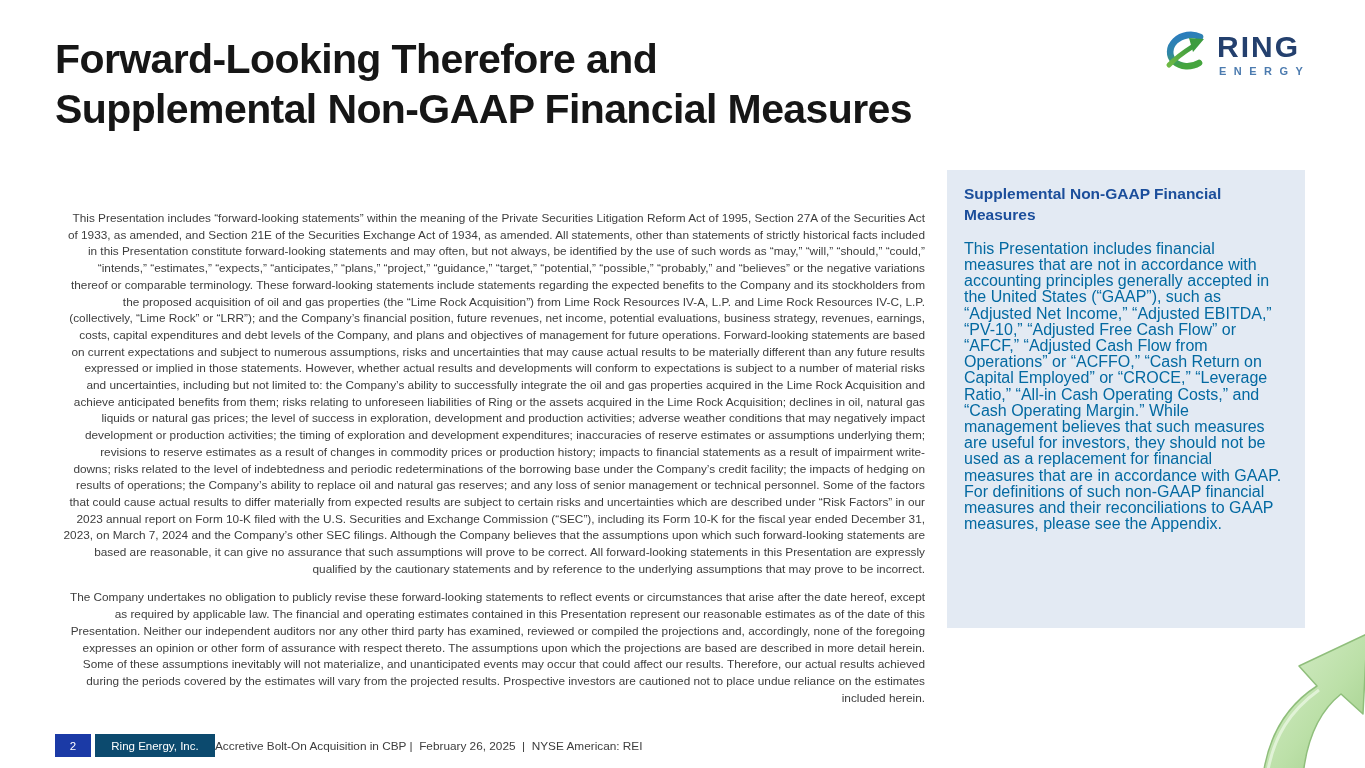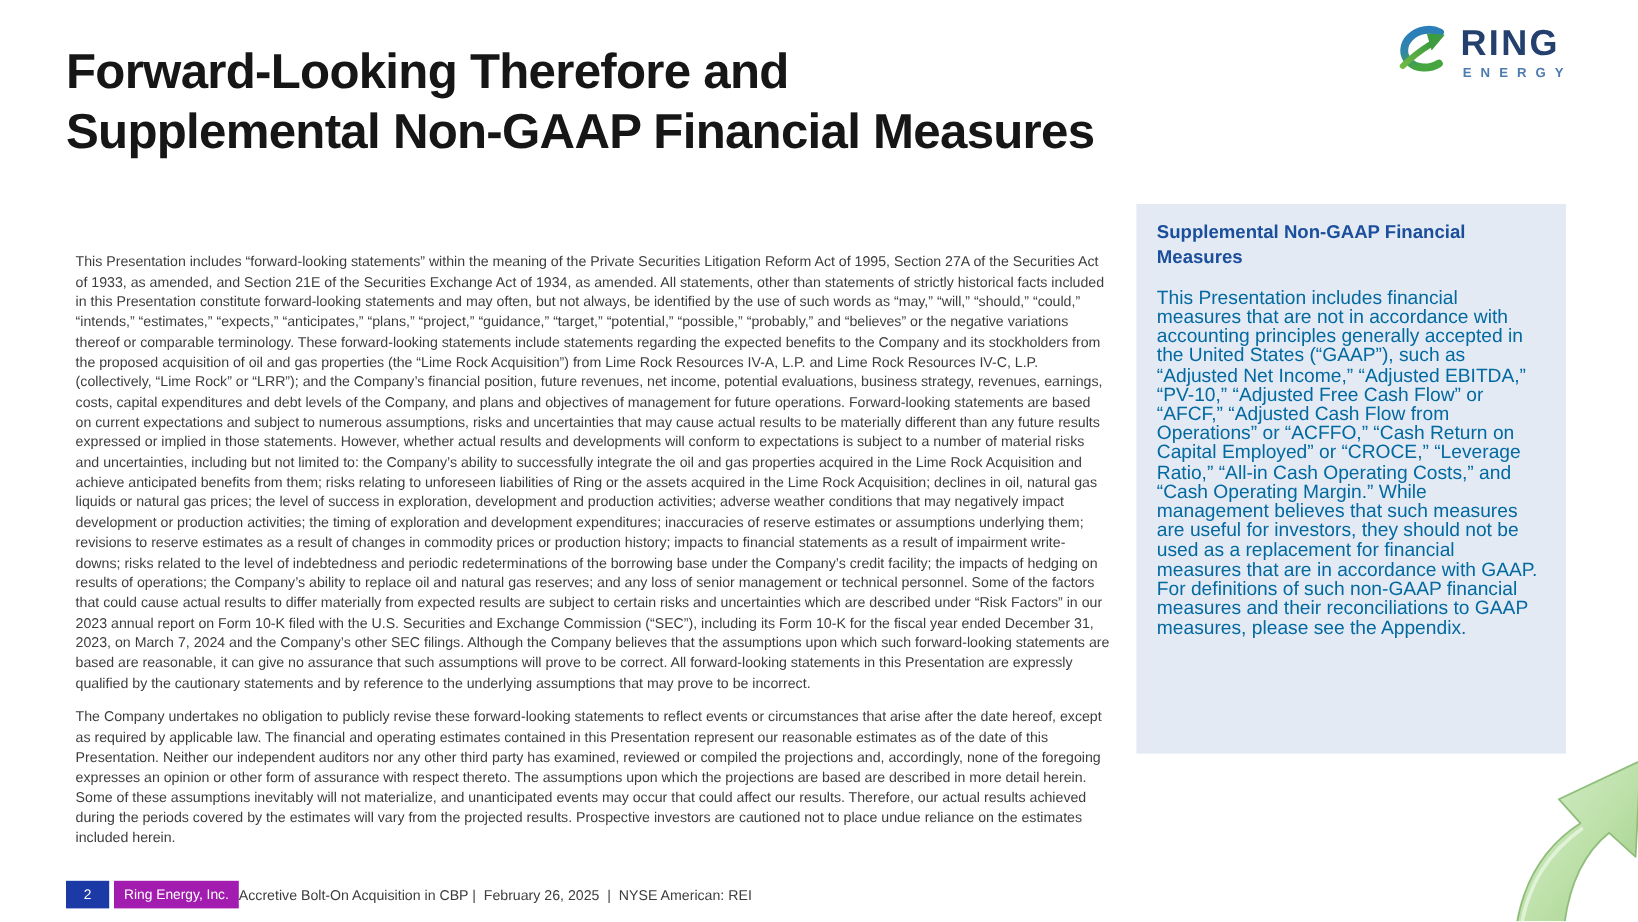--- a/index.html
+++ b/index.html
@@ -9,34 +9,34 @@
   .slide { position:relative; width:1365px; height:768px; background:#ffffff; overflow:hidden; }
 
   
   .title {
     position:absolute; left:55px; top:34px; width:1060px;
     font-size:41px; font-weight:700; color:#161616;
     line-height:1.22; letter-spacing:-0.6px;
   }
 
   
-  .logo { position:absolute; left:1157px; top:16px; display:flex; align-items:flex-start; }
+  .logo { position:absolute; left:1157px; top:26px; display:flex; align-items:flex-start; }
   .logo-swoosh { width:56px; height:52px; margin-right:4px; }
   .logo-text { display:flex; flex-direction:column; padding-top:6px; }
   .logo-name { font-size:30px; font-weight:700; color:#24406E; letter-spacing:2px; line-height:1; }
   .logo-sub { font-size:11px; font-weight:700; color:#4C7BAF; letter-spacing:7.5px; margin-top:3px; margin-left:2px; }
 
   
   .fls-heading {
     position:absolute; left:63px; top:176px;
     font-size:17px; font-weight:700; color:#1B4E9B;
   }
   .fls-body {
     position:absolute; left:63px; top:210px; width:862px;
-    font-size:11.8px; line-height:16.7px; color:#3d3d3d;
+    font-size:11.8px; line-height:16.7px; color:#3d3d3d;text-align:right;
   }
   .fls-body p + p { margin-top:12px; }
 
   
   .gaap-panel {
     position:absolute; left:947px; top:170px; width:358px; height:458px;
     background:#E3EAF3; padding:14px 18px 16px 17px;
   }
   .gaap-heading {
     font-size:15.5px; font-weight:700; color:#1B4E9B; line-height:1.35;
@@ -46,21 +46,21 @@
     margin-top:15px; font-size:16px; line-height:16.2px; color:#0369a1; width:318px;
   }
 
   
   .footer { position:absolute; left:55px; top:734px; display:flex; align-items:center; height:23px; }
   .footer-page {
     width:36px; height:23px; background:#1B3AA6; color:#ffffff;
     font-size:11.5px; display:flex; align-items:center; justify-content:center;
   }
   .footer-company {
-    width:104px; height:23px; background:#a21caf; color:#ffffff; margin-left:4px;
+    width:120px; height:23px; background:#0c4a6e; color:#ffffff; margin-left:4px;
     font-size:11.5px; display:flex; align-items:center; justify-content:center;
   }
   .footer-caption { margin-left:0; font-size:11.8px; color:#3d3d3d; white-space:pre; }
 
   
   .growth-arrow { position:absolute; left:1245px; top:626px; width:120px; height:142px; }
 </style>
 </head>
 <body>
 

